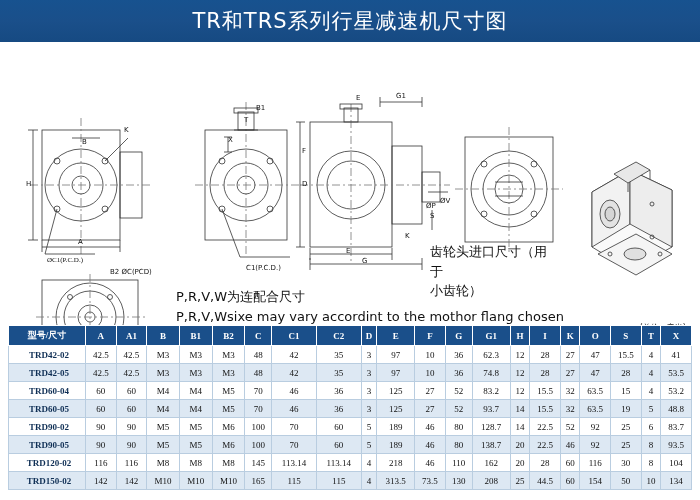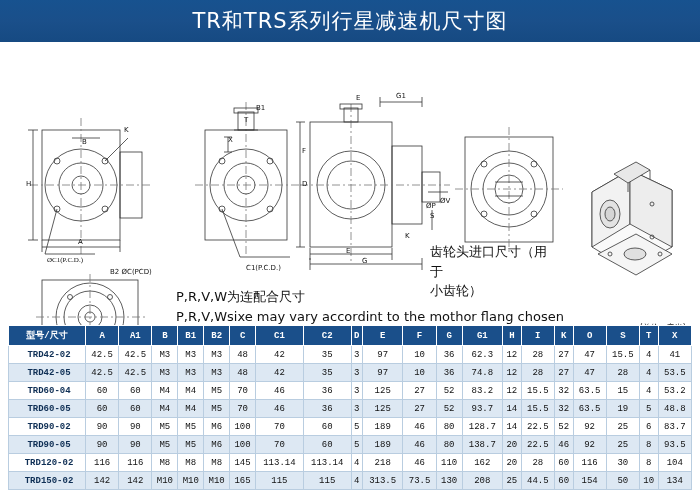--- a/index.html
+++ b/index.html
@@ -72,21 +72,21 @@
     font-family: "DejaVu Sans", "Liberation Sans", sans-serif;
     white-space: nowrap;
   }
   table.spec {
     position: absolute;
     left: 8px;
     top: 325px;
     width: 684px;
     border-collapse: collapse;
     font-size: 9px;
-    font-family: Liberation Mono, monospace;
+    font-family: Liberation Serif, serif;
   }
   table.spec th {
     background: #1a4f8a;
     color: #fff;
     border: 1px solid #ffffff;
     height: 19px;
     font-weight: bold;
     text-align: center;
     padding: 0 1px;
   }

